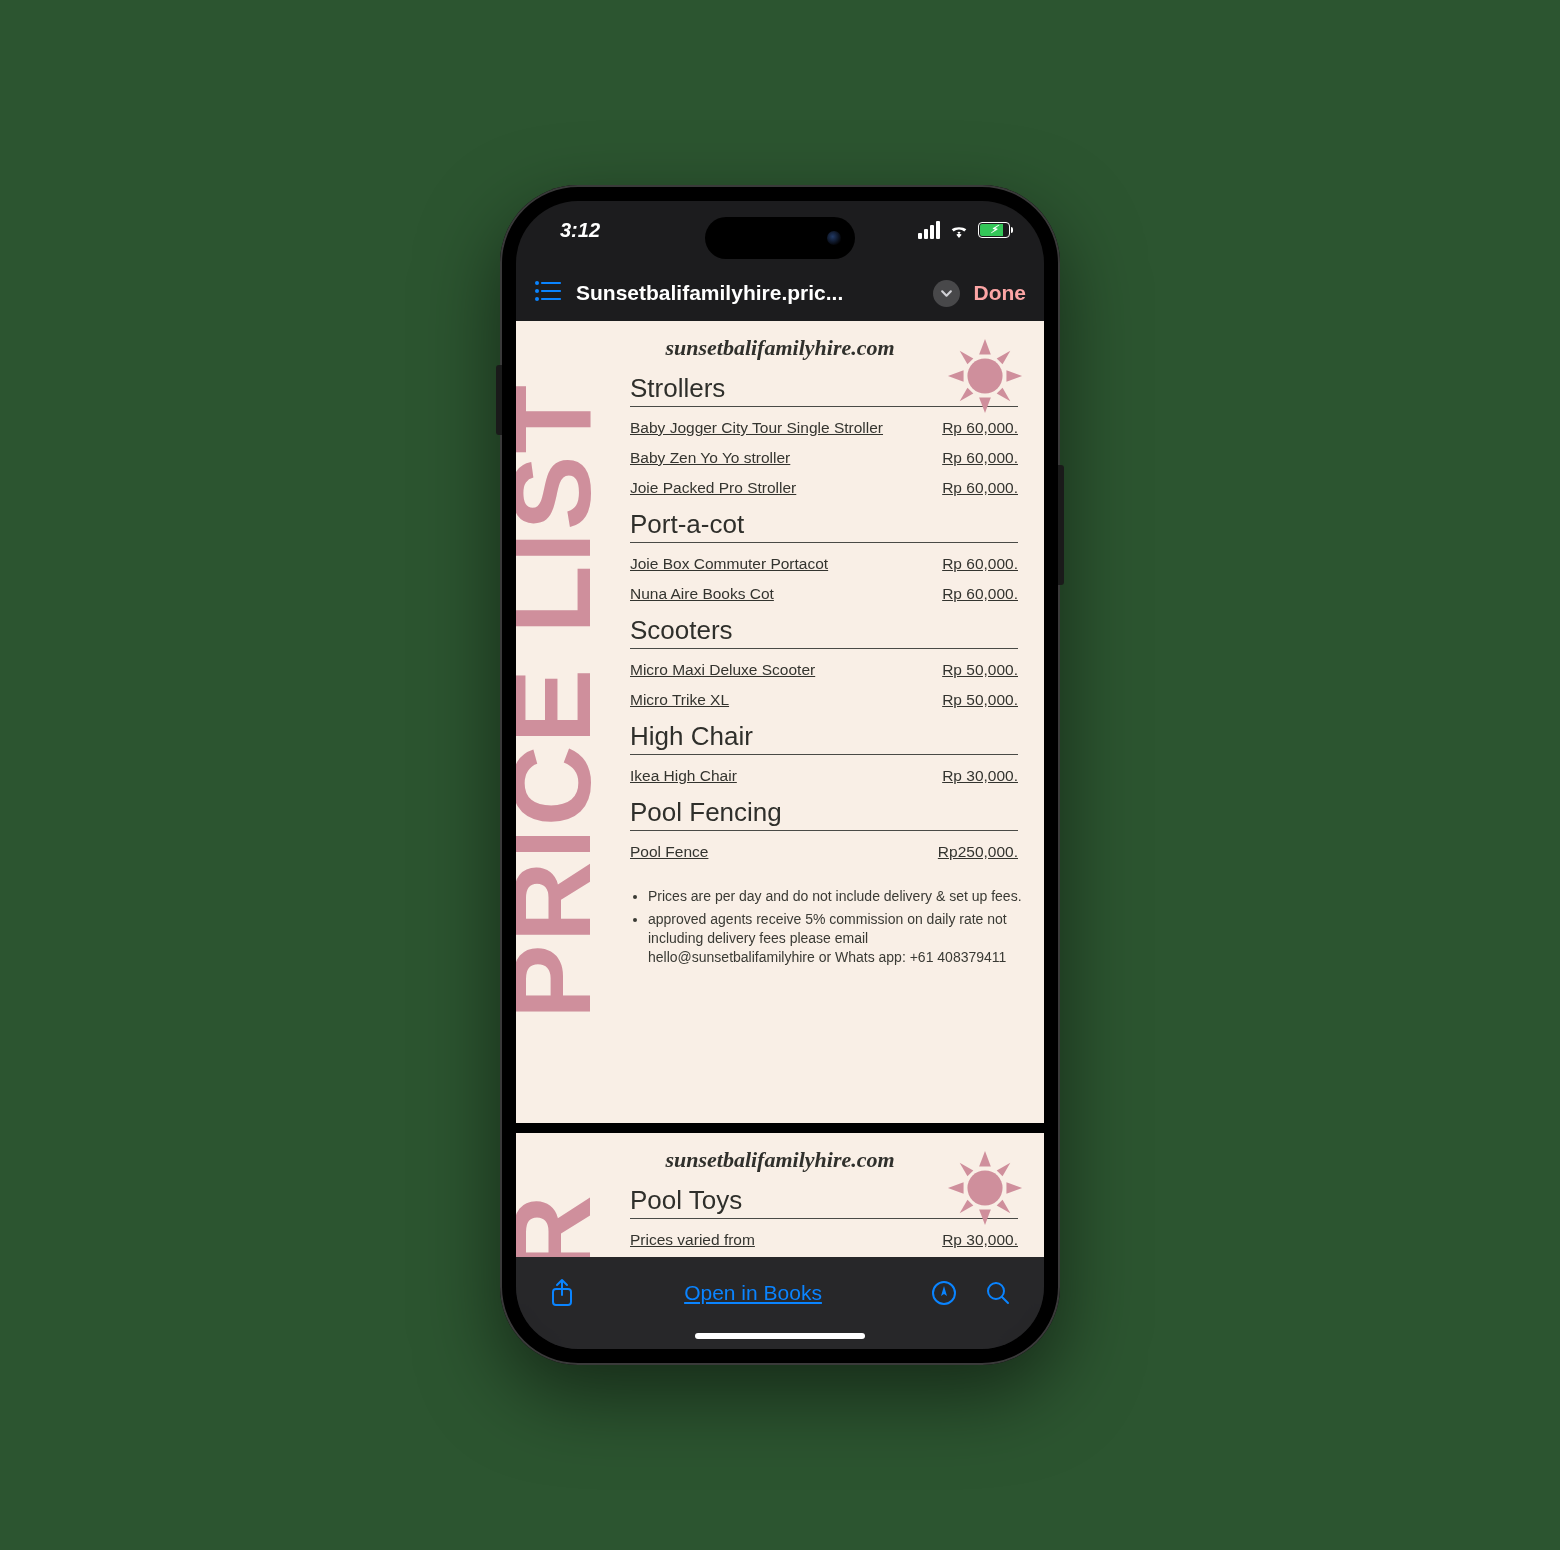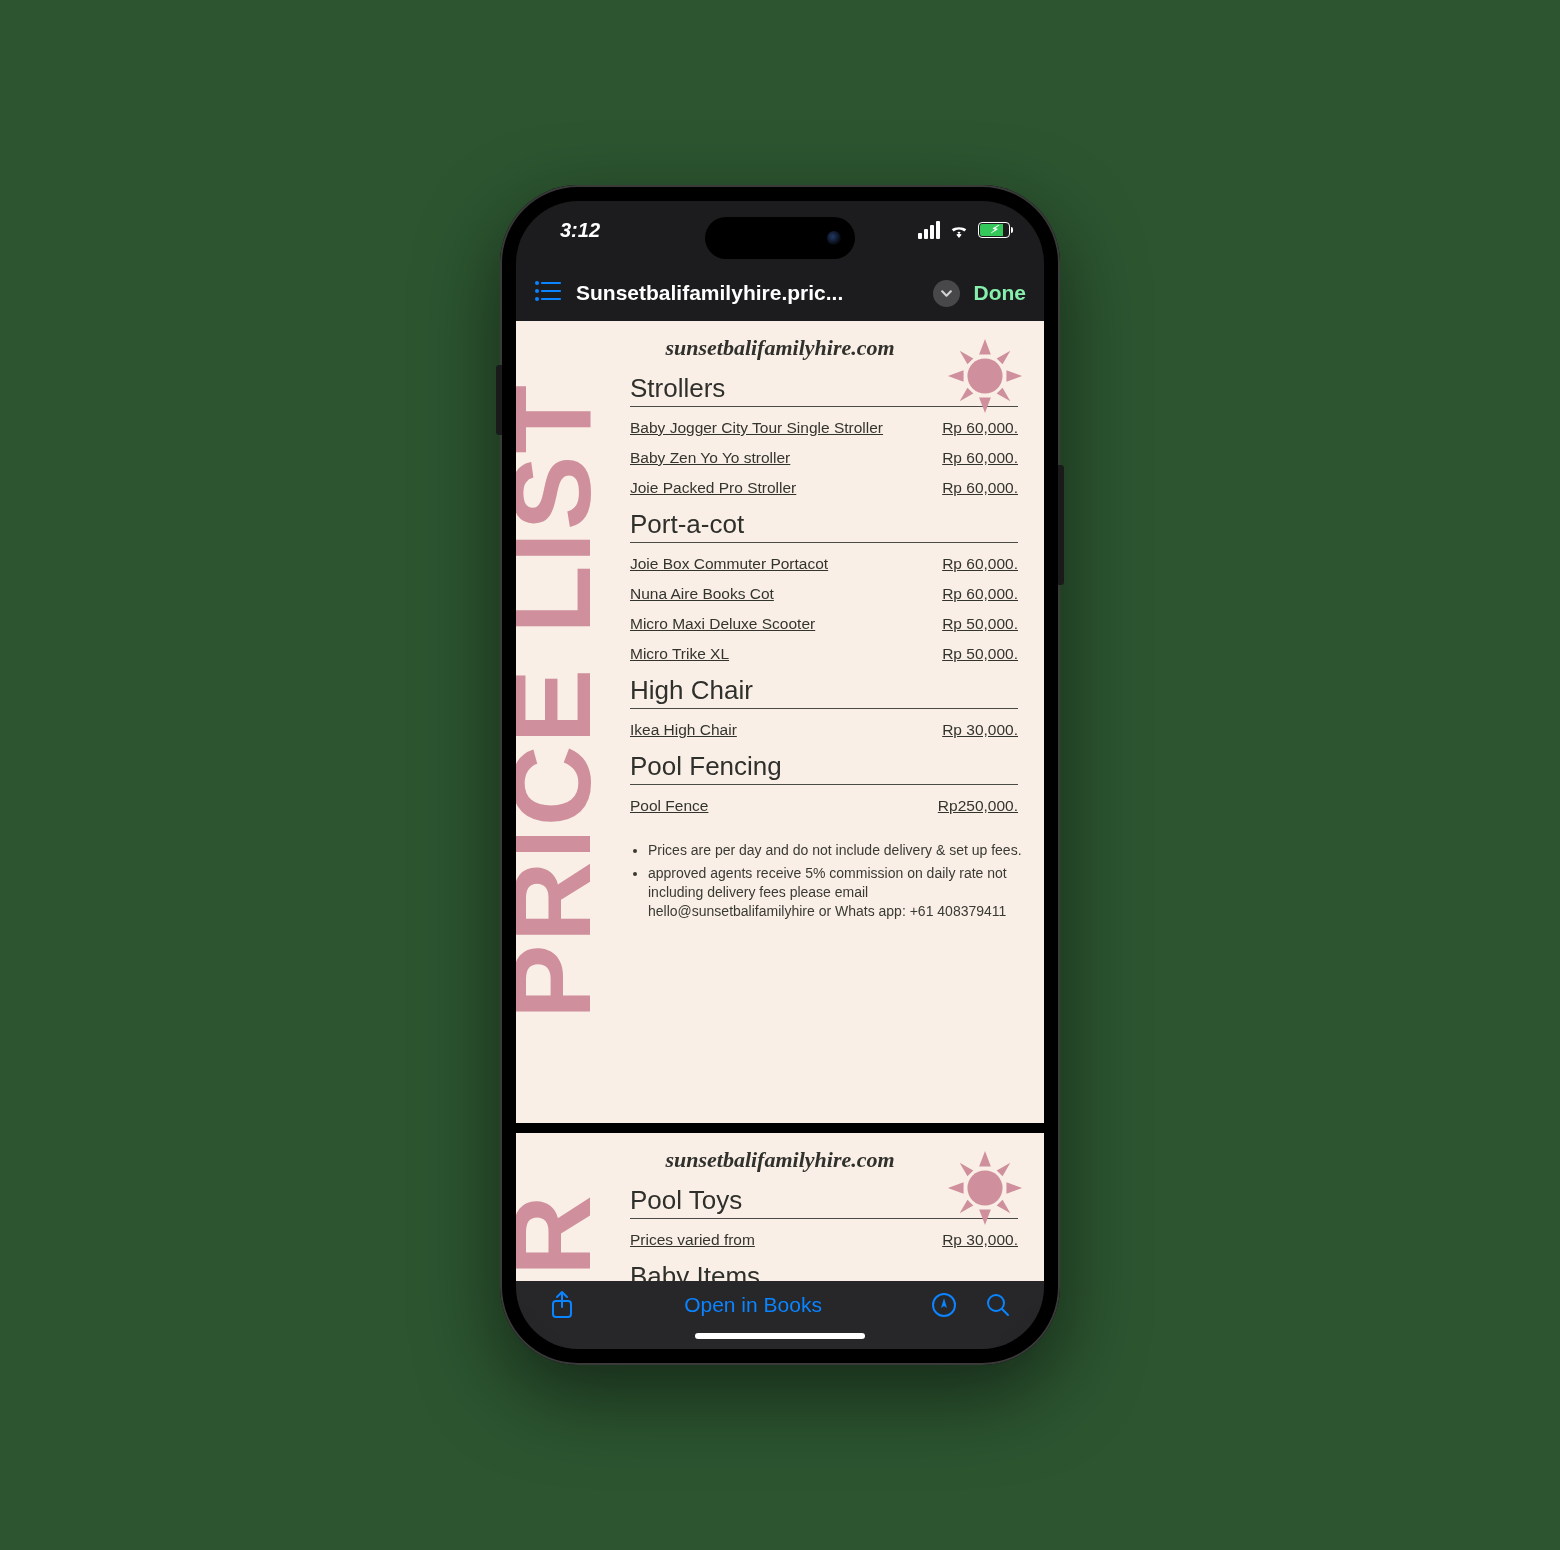--- a/index.html
+++ b/index.html
@@ -110,21 +110,21 @@
   .navbar .title {
     flex:1; font-size:21px; font-weight:600;
     white-space:nowrap; overflow:hidden; text-overflow:ellipsis;
     color:#fff;
   }
   .navbar .chev {
     width:27px; height:27px; border-radius:50%;
     background:#48484a; display:flex; align-items:center; justify-content:center;
     color:#d1d1d6;
   }
-  .navbar .done { color:#86efac; font-size:21px; font-weight:600; }
+  .navbar .done { color:#fca5a5; font-size:21px; font-weight:600; }
   
   .content {
     flex:1; overflow:hidden; background:#000;
     display:flex; flex-direction:column;
   }
   .page {
     background:#f9efe6;
     position:relative;
     padding: 14px 22px 14px 22px;
     overflow:hidden;
@@ -184,27 +184,28 @@
   .row .price { white-space:nowrap; }
   ul.notes {
     margin-top:26px;
     padding-left: 18px;
     font-size:14px;
     color:#3a3a34;
   }
   ul.notes li { margin-bottom:4px; line-height:1.35; }
   
   .toolbar {
-    height:68px;
+    height:92px;
     background: rgba(40,40,42,0.92);
     backdrop-filter: blur(10px);
     display:flex; align-items:center;
     padding: 0 26px 20px 26px;
     gap: 10px;
     color:#0a84ff;
+    text-decoration:underline;
   }
   .toolbar .spacer { flex:1; }
   .toolbar .openbooks {
     flex: 0 0 auto;
     font-size:21px;
     text-align:center;
     margin: 0 auto;
   }
   .toolbar-wrap{
     display:flex; align-items:center; width:100%;
@@ -306,20 +307,21 @@
             </div>
             <div class="cat-title">Port-a-cot</div>
             <div class="row">
               <span class="name">Joie Box Commuter Portacot</span>
               <span class="price">Rp 60,000.</span>
             </div>
             <div class="row">
               <span class="name">Nuna Aire Books Cot</span>
               <span class="price">Rp 60,000.</span>
             </div>
+            <div class="cat-title">Scooters</div>
             <div class="row">
               <span class="name">Micro Maxi Deluxe Scooter</span>
               <span class="price">Rp 50,000.</span>
             </div>
             <div class="row">
               <span class="name">Micro Trike XL</span>
               <span class="price">Rp 50,000.</span>
             </div>
             <div class="cat-title">High Chair</div>
             <div class="row">

